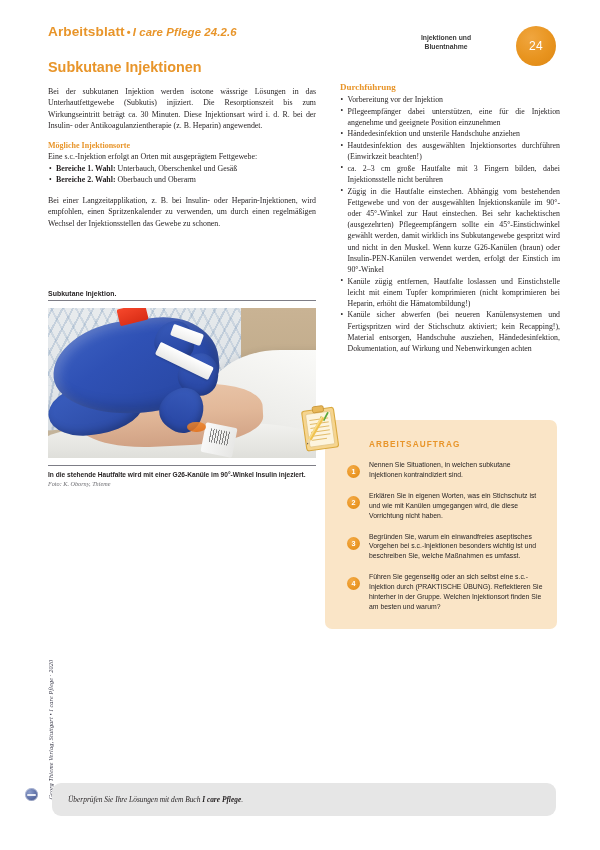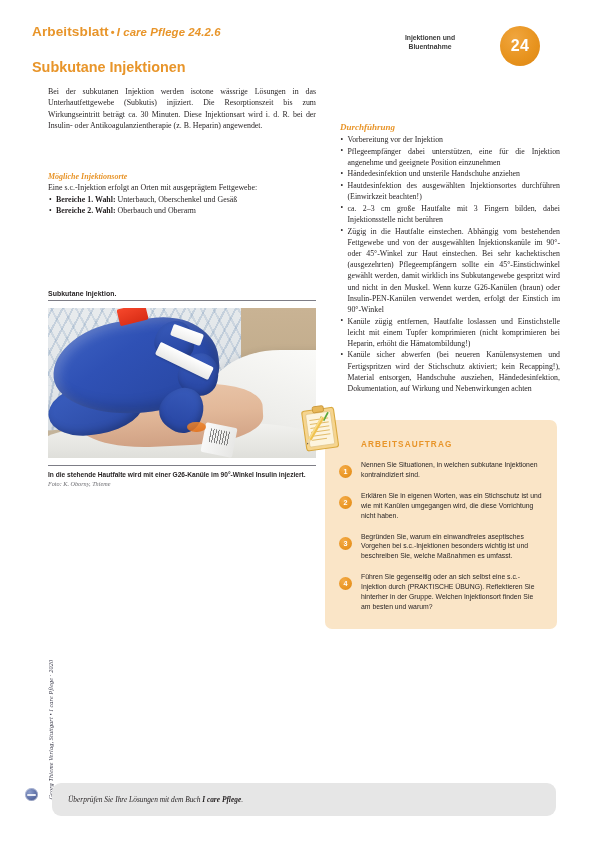--- a/index.html
+++ b/index.html
@@ -64,21 +64,21 @@
     top: 5.5px;
     width: 9px;
     height: 2px;
     background: #e9ecf5;
     border-radius: 1px;
   }
 
   
   .header {
     position: absolute;
-    left: 32px;
+    left: 48px;
     top: 24px;
     width: 508px;
     height: 52px;
   }
   .title-block { position: absolute; left: 0; top: 0; }
   .title-line1 {
     font-size: 13.6px;
     font-weight: bold;
     color: #e8952a;
     letter-spacing: .1px;
@@ -116,22 +116,22 @@
   }
   .chapter-badge {
     position: absolute;
     right: 0;
     top: 2px;
     width: 40px;
     height: 40px;
     border-radius: 50%;
     background: radial-gradient(circle at 38% 30%, #f0a63f 0%, #e8941f 55%, #dd8612 100%);
     color: #fff;
-    font-size: 16px;
-    font-weight: bold;
+    font-size: 12px;
+    font-weight: normal;
     display: flex;
     align-items: center;
     justify-content: center;
     letter-spacing: .3px;
   }
 
   
   .col-left {
     position: absolute;
     left: 48px;
@@ -150,26 +150,24 @@
     font-size: 7.9px;
     line-height: 11.4px;
     text-align: justify;
     color: #231f20;
     margin-bottom: 9px;
   }
   .body-p:last-child { margin-bottom: 0; }
 
   .sub-head {
     font-family: "Liberation Serif", serif;
-    font-style: italic;
     font-weight: bold;
     font-size: 8px;
     color: #e8952a;
     margin-bottom: 1px;
-    margin-top: 40px;
   }
   .sub-head.right {
     font-size: 9px;
     margin-bottom: 2px;
   }
 
   .lead-line {
     font-family: "Liberation Serif", serif;
     font-size: 7.9px;
     line-height: 11.4px;
@@ -387,21 +385,21 @@
   }
 
   
   .task-box {
     position: absolute;
     left: 325px;
     top: 420px;
     width: 232px;
     background: #fae5c7;
     border-radius: 7px;
-    padding: 20px 14px 17px 14px;
+    padding: 20px 14px 17px 22px;
   }
   .task-head {
     font-size: 8.2px;
     font-weight: bold;
     color: #e8952a;
     letter-spacing: 1.1px;
     margin-bottom: 11px;
     margin-left: 22px;
   }
   .task-item {
@@ -493,20 +491,21 @@
     <div class="lead-line">Eine s.c.-Injektion erfolgt an Orten mit ausgeprägtem Fettgewebe:</div>
     <ul class="dotlist">
       <li>
         <b>Bereiche 1. Wahl:</b><span> Unterbauch, Oberschenkel und Gesäß</span>
       </li>
       <li>
         <b>Bereiche 2. Wahl:</b><span> Oberbauch und Oberarm</span>
       </li>
     </ul>
 
+    <div class="body-p" style="margin-top:9px">Bei einer Langzeitapplikation, z. B. bei Insulin- oder Heparin-Injektionen, wird empfohlen, einen Spritzenkalender zu verwenden, um durch einen regelmäßigen Wechsel der Injektionsstellen das Gewebe zu schonen.</div>
   </div>
 
   <div class="figure">
     <div class="fig-title">Subkutane Injektion.</div>
     <div class="fig-rule"></div>
 
     <div class="photo">
       <div class="photo-bg"></div>
       <div class="ph-wall"></div>
       <div class="ph-gown"></div>

